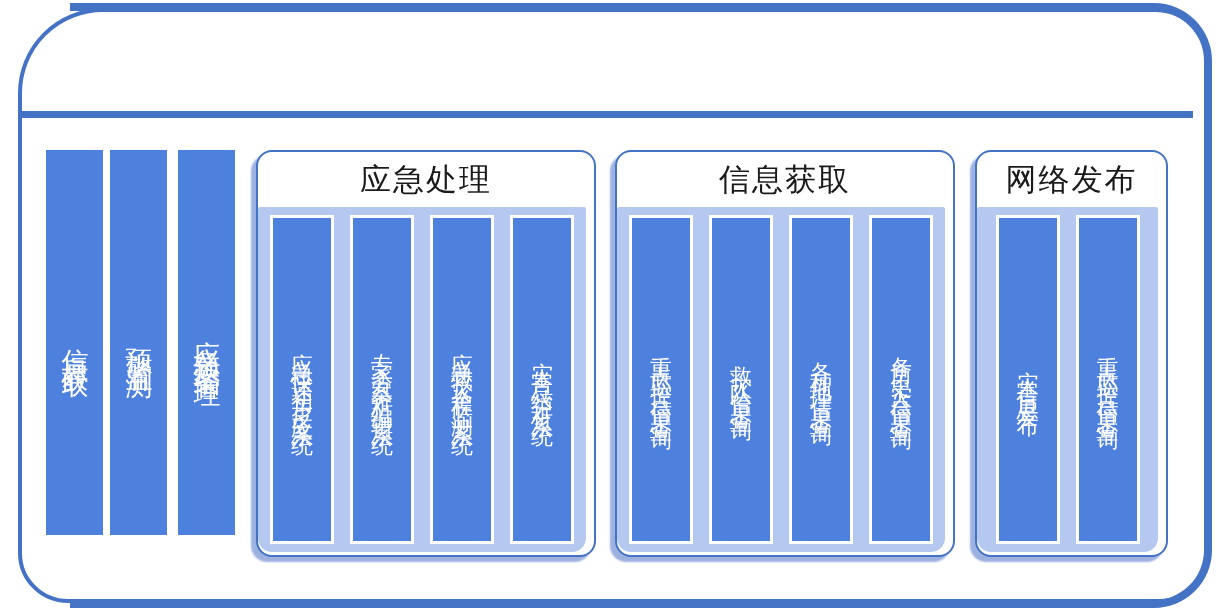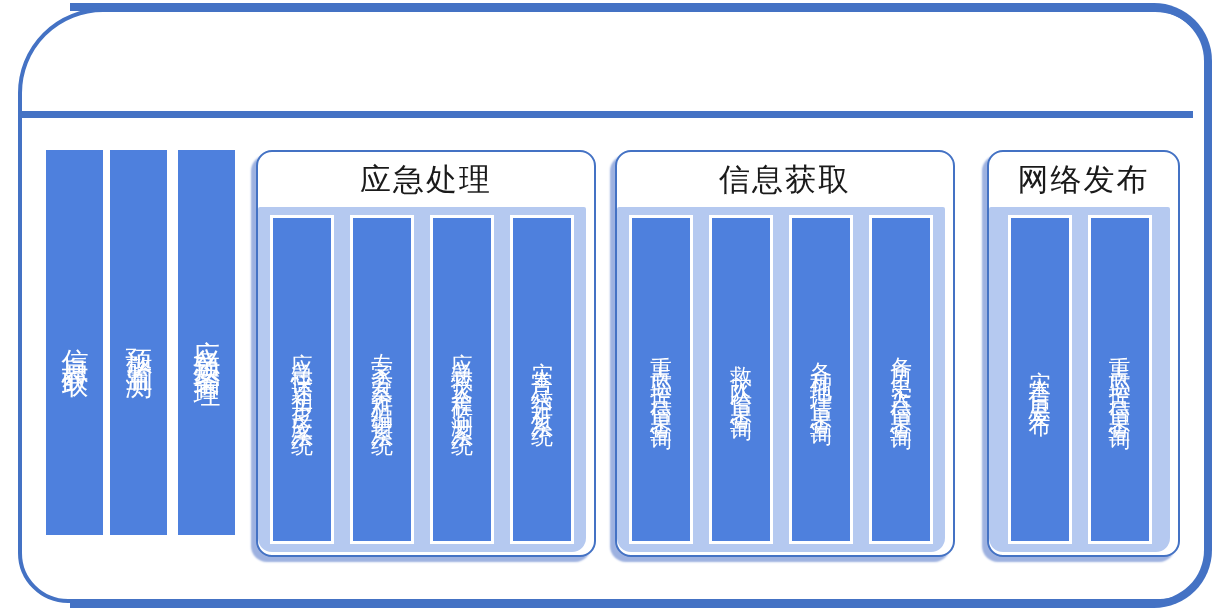--- a/index.html
+++ b/index.html
@@ -30,21 +30,21 @@
     color:#ffffff;font-size:27px;letter-spacing:8px;line-height:57px;
   }
   .m1{left:46px;} .m2{left:110px;} .m3{left:178px;}
   .group{
     position:absolute;top:150px;height:407px;background:#ffffff;
     box-sizing:border-box;border:2px solid #4472c4;border-radius:16px;
     box-shadow:-5px 5px 2px #9db1e0;
   }
   .g1{left:256px;width:340px;padding-left:20px;}
   .g2{left:615px;width:340px;}
-  .g3{left:975px;width:193px;margin-left:12px;}
+  .g3{left:975px;width:193px;}
   .group-title{
     position:absolute;left:0;right:0;top:0;height:55px;
     display:flex;align-items:center;justify-content:center;
     color:#1a1a1a;font-size:31px;letter-spacing:2px;
   }
   .group-body{
     position:absolute;left:0;right:8px;top:55px;bottom:3px;
     background:#b5c9f0;border-radius:2px 2px 14px 14px;
     display:flex;justify-content:center;align-items:stretch;
     gap:16px;padding:8px 10px;box-sizing:border-box;

